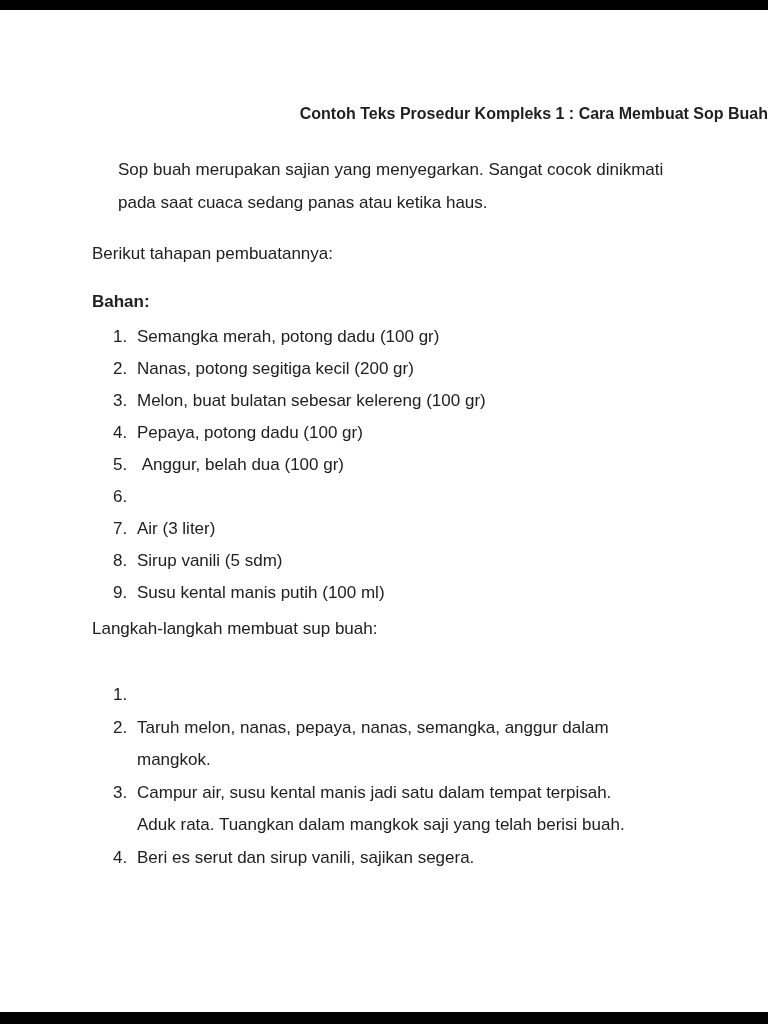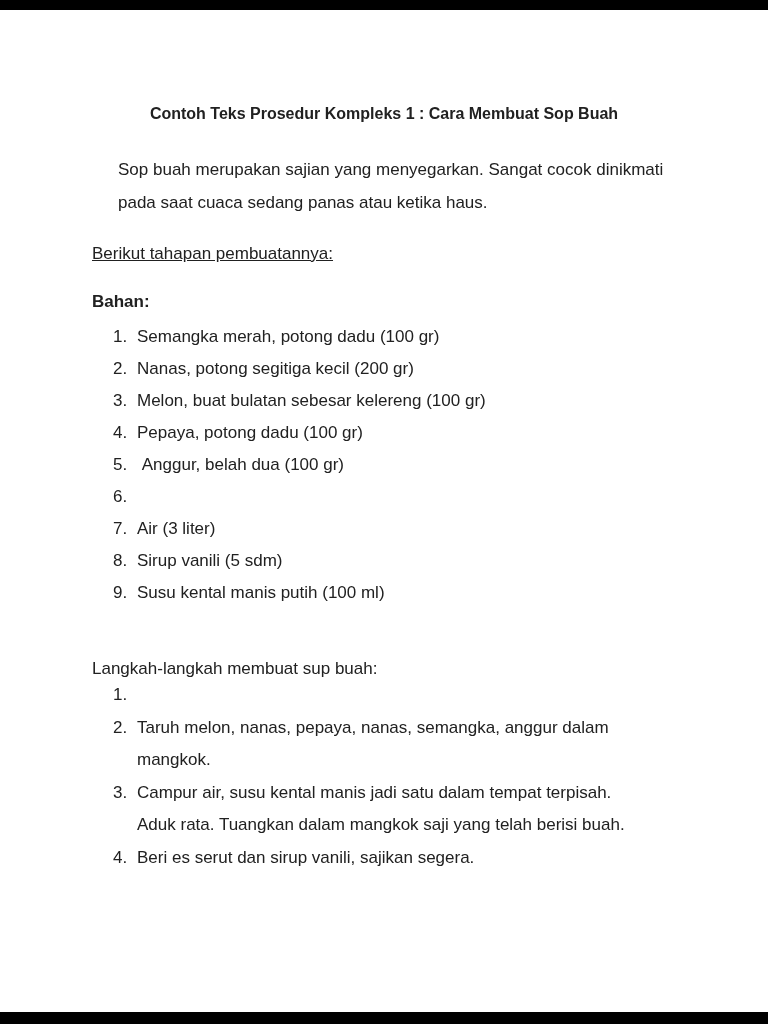--- a/index.html
+++ b/index.html
@@ -23,38 +23,38 @@
     background: #000000;
   }
   .letterbox.top { top: 0; height: 10px; }
   .letterbox.bottom { bottom: 0; height: 12px; }
 
   .doc-title {
     position: absolute;
     top: 86px;
     left: 0;
     width: 768px;
-    text-align: center;
+    text-align: right;
     font-size: 16px;
     font-weight: bold;
     line-height: 33px;
     white-space: pre-wrap;
   }
   .para {
     position: absolute;
     left: 92px;
     width: 600px;
     font-size: 17px;
     line-height: 33px;
     white-space: pre-wrap;
   }
   .intro        { top: 136px; margin-left: 26px; }
-  .lead-berikut { top: 220px; text-decoration: underline; }
+  .lead-berikut { top: 220px; }
   .lead-bahan   { top: 268px; font-weight: bold; }
-  .lead-langkah { top: 636px; margin-top: 16px; }
+  .lead-langkah { top: 596px; margin-top: 16px; }
 
   .num-list {
     position: absolute;
     left: 113px;
     width: 600px;
   }
   .ingredients { top: 321px; }
   .steps       { top: 679px; }
 
   .list-row {

